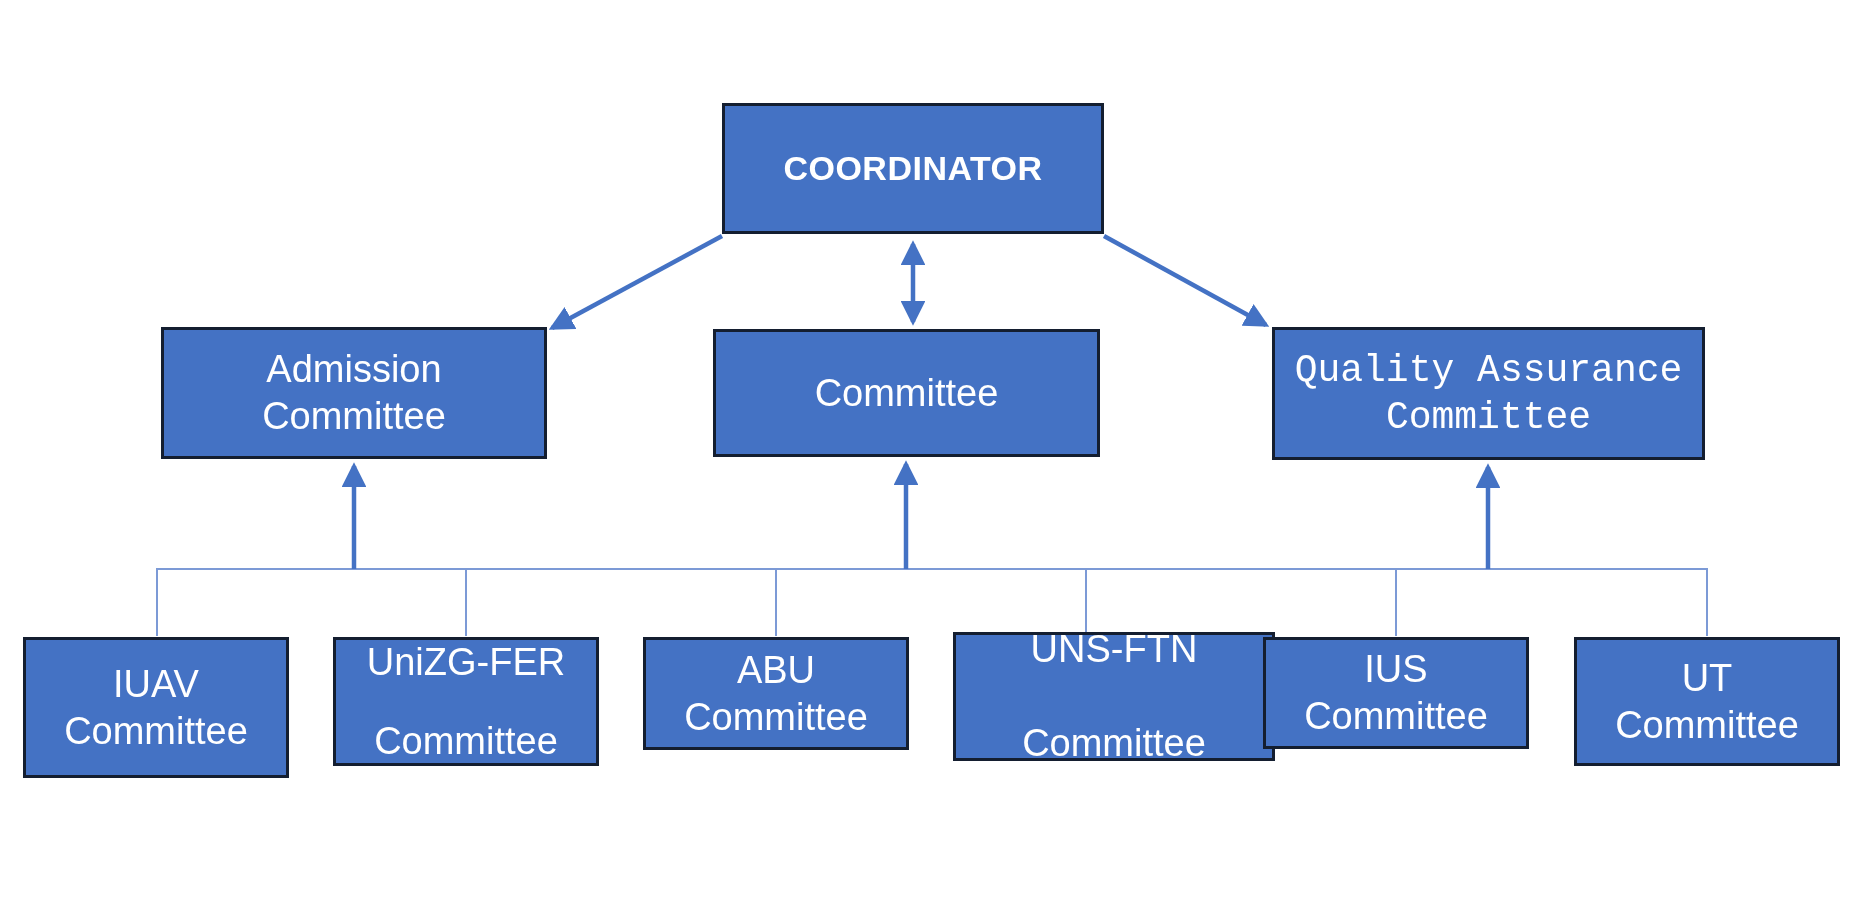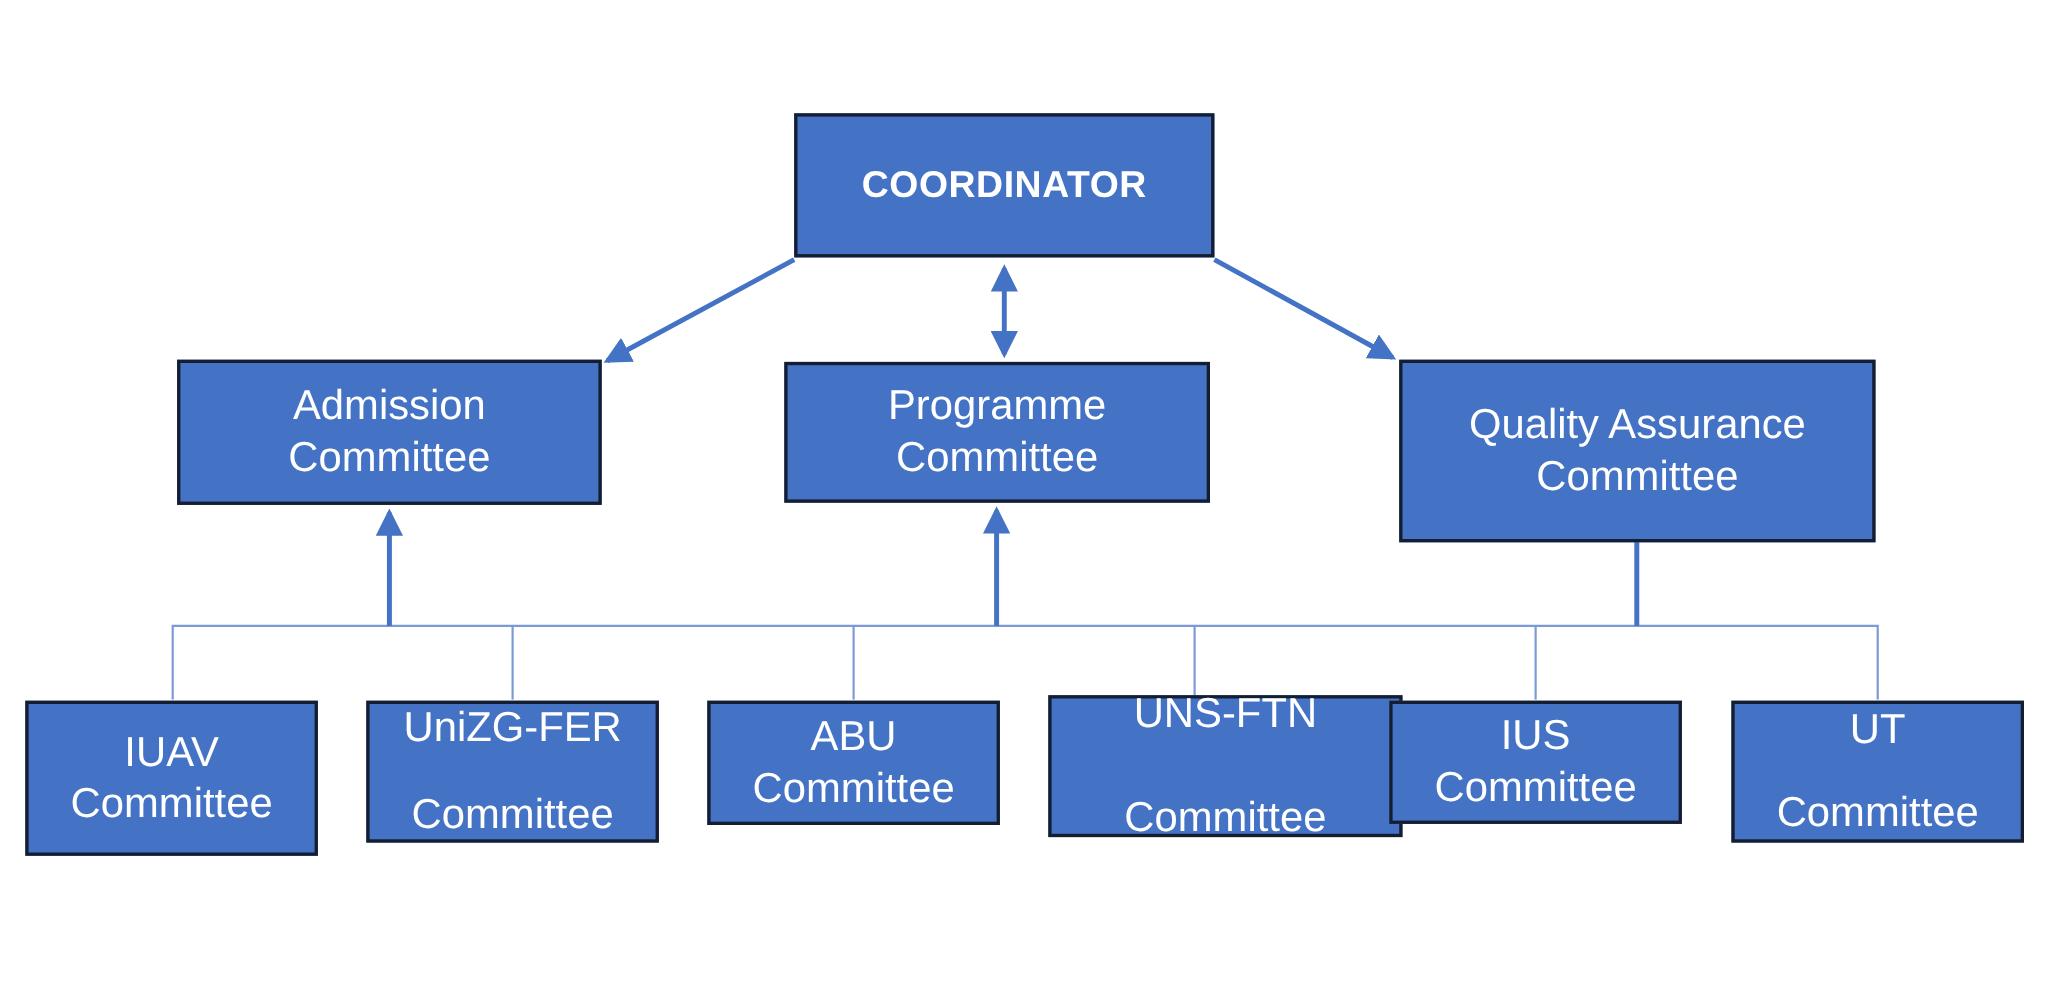--- a/index.html
+++ b/index.html
@@ -84,25 +84,24 @@
   <div class="node node-coordinator" style="left:722px; top:103px; width:382px; height:131px;font-weight:bold;">
     <span class="label-line">COORDINATOR</span>
   </div>
 
   <div class="node" style="left:161px; top:327px; width:386px; height:132px;">
     <span class="label-line">Admission</span>
     <span class="label-line">Committee</span>
   </div>
 
   <div class="node" style="left:713px; top:329px; width:387px; height:128px;">
-    <span class="label-line">Programme</span>
     <span class="label-line">Committee</span>
   </div>
 
-  <div class="node" style="left:1272px; top:327px; width:433px; height:166px;">
+  <div class="node" style="left:1272px; top:327px; width:433px; height:133px;font-family:Liberation Mono, monospace;">
     <span class="label-line">Quality Assurance</span>
     <span class="label-line">Committee</span>
   </div>
 
   <div class="node" style="left:23px; top:637px; width:266px; height:141px;">
     <span class="label-line">IUAV</span>
     <span class="label-line">Committee</span>
   </div>
 
   <div class="node" style="left:333px; top:637px; width:266px; height:129px;gap:32px;">
@@ -118,18 +117,18 @@
   <div class="node" style="left:953px; top:632px; width:322px; height:129px;gap:47px;">
     <span class="label-line">UNS-FTN</span>
     <span class="label-line">Committee</span>
   </div>
 
   <div class="node" style="left:1263px; top:637px; width:266px; height:112px;">
     <span class="label-line">IUS</span>
     <span class="label-line">Committee</span>
   </div>
 
-  <div class="node" style="left:1574px; top:637px; width:266px; height:129px;justify-content:space-between;">
+  <div class="node" style="left:1574px; top:637px; width:266px; height:129px;">
     <span class="label-line">UT</span>
     <span class="label-line">Committee</span>
   </div>
 
 </div>
 
 </body></html>

